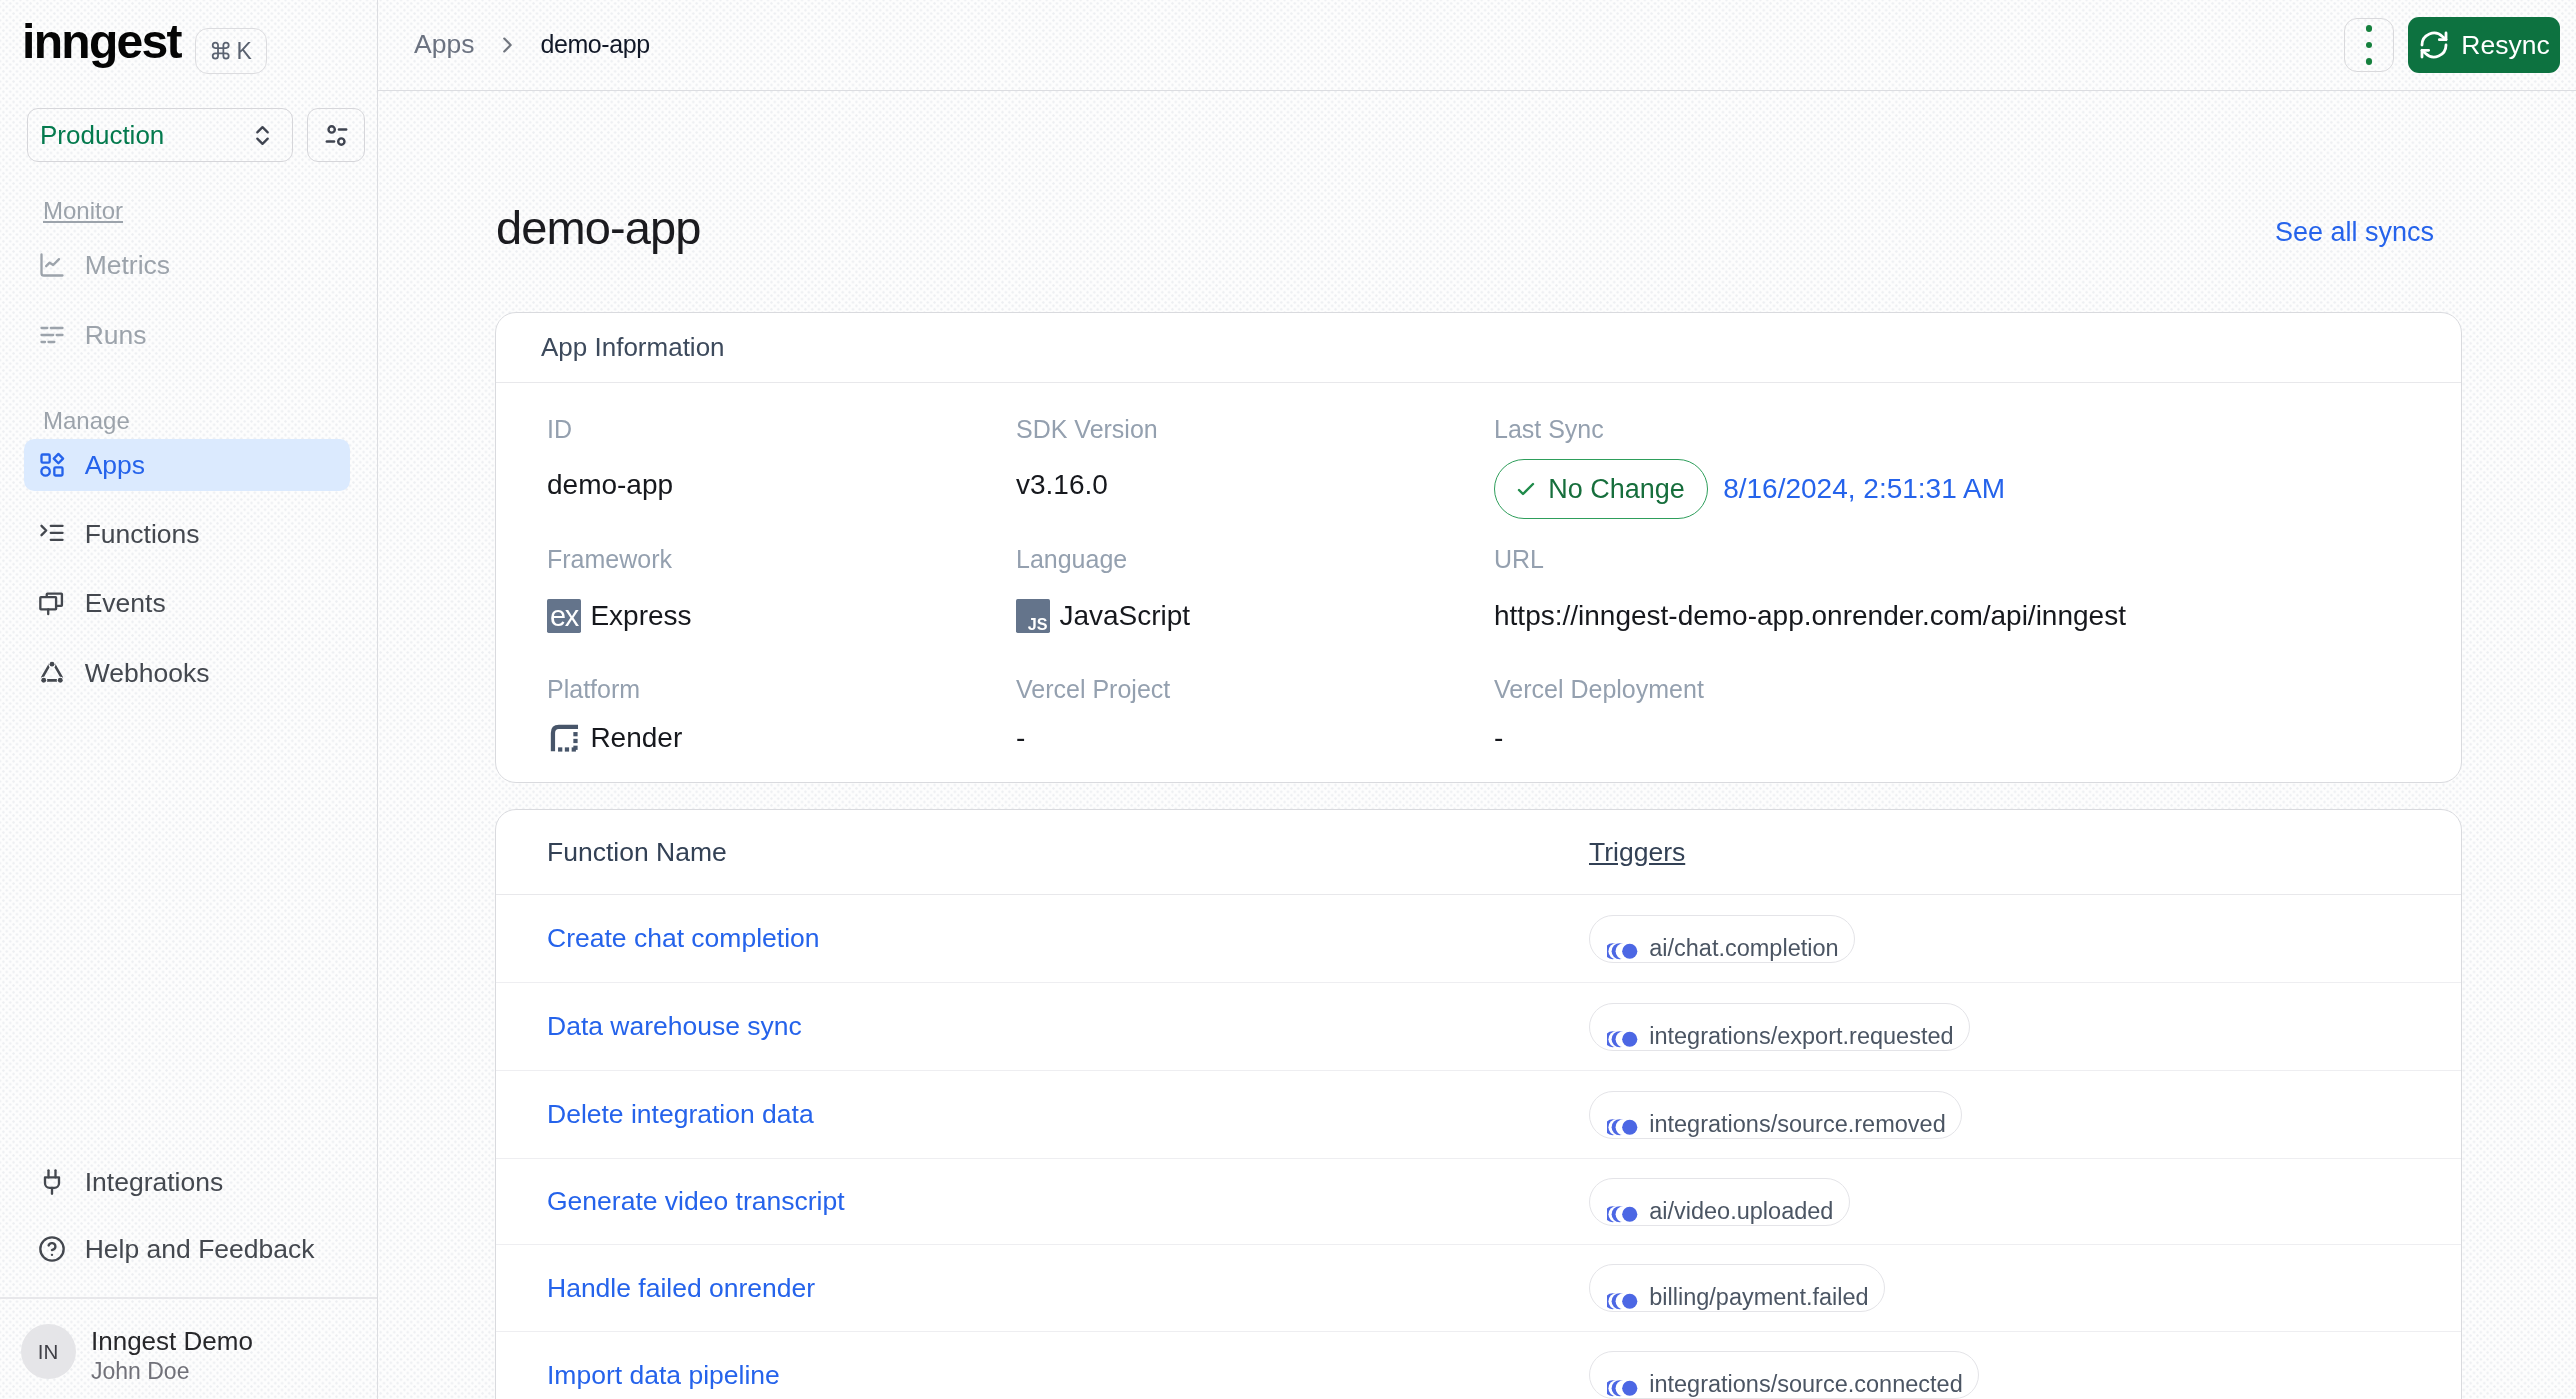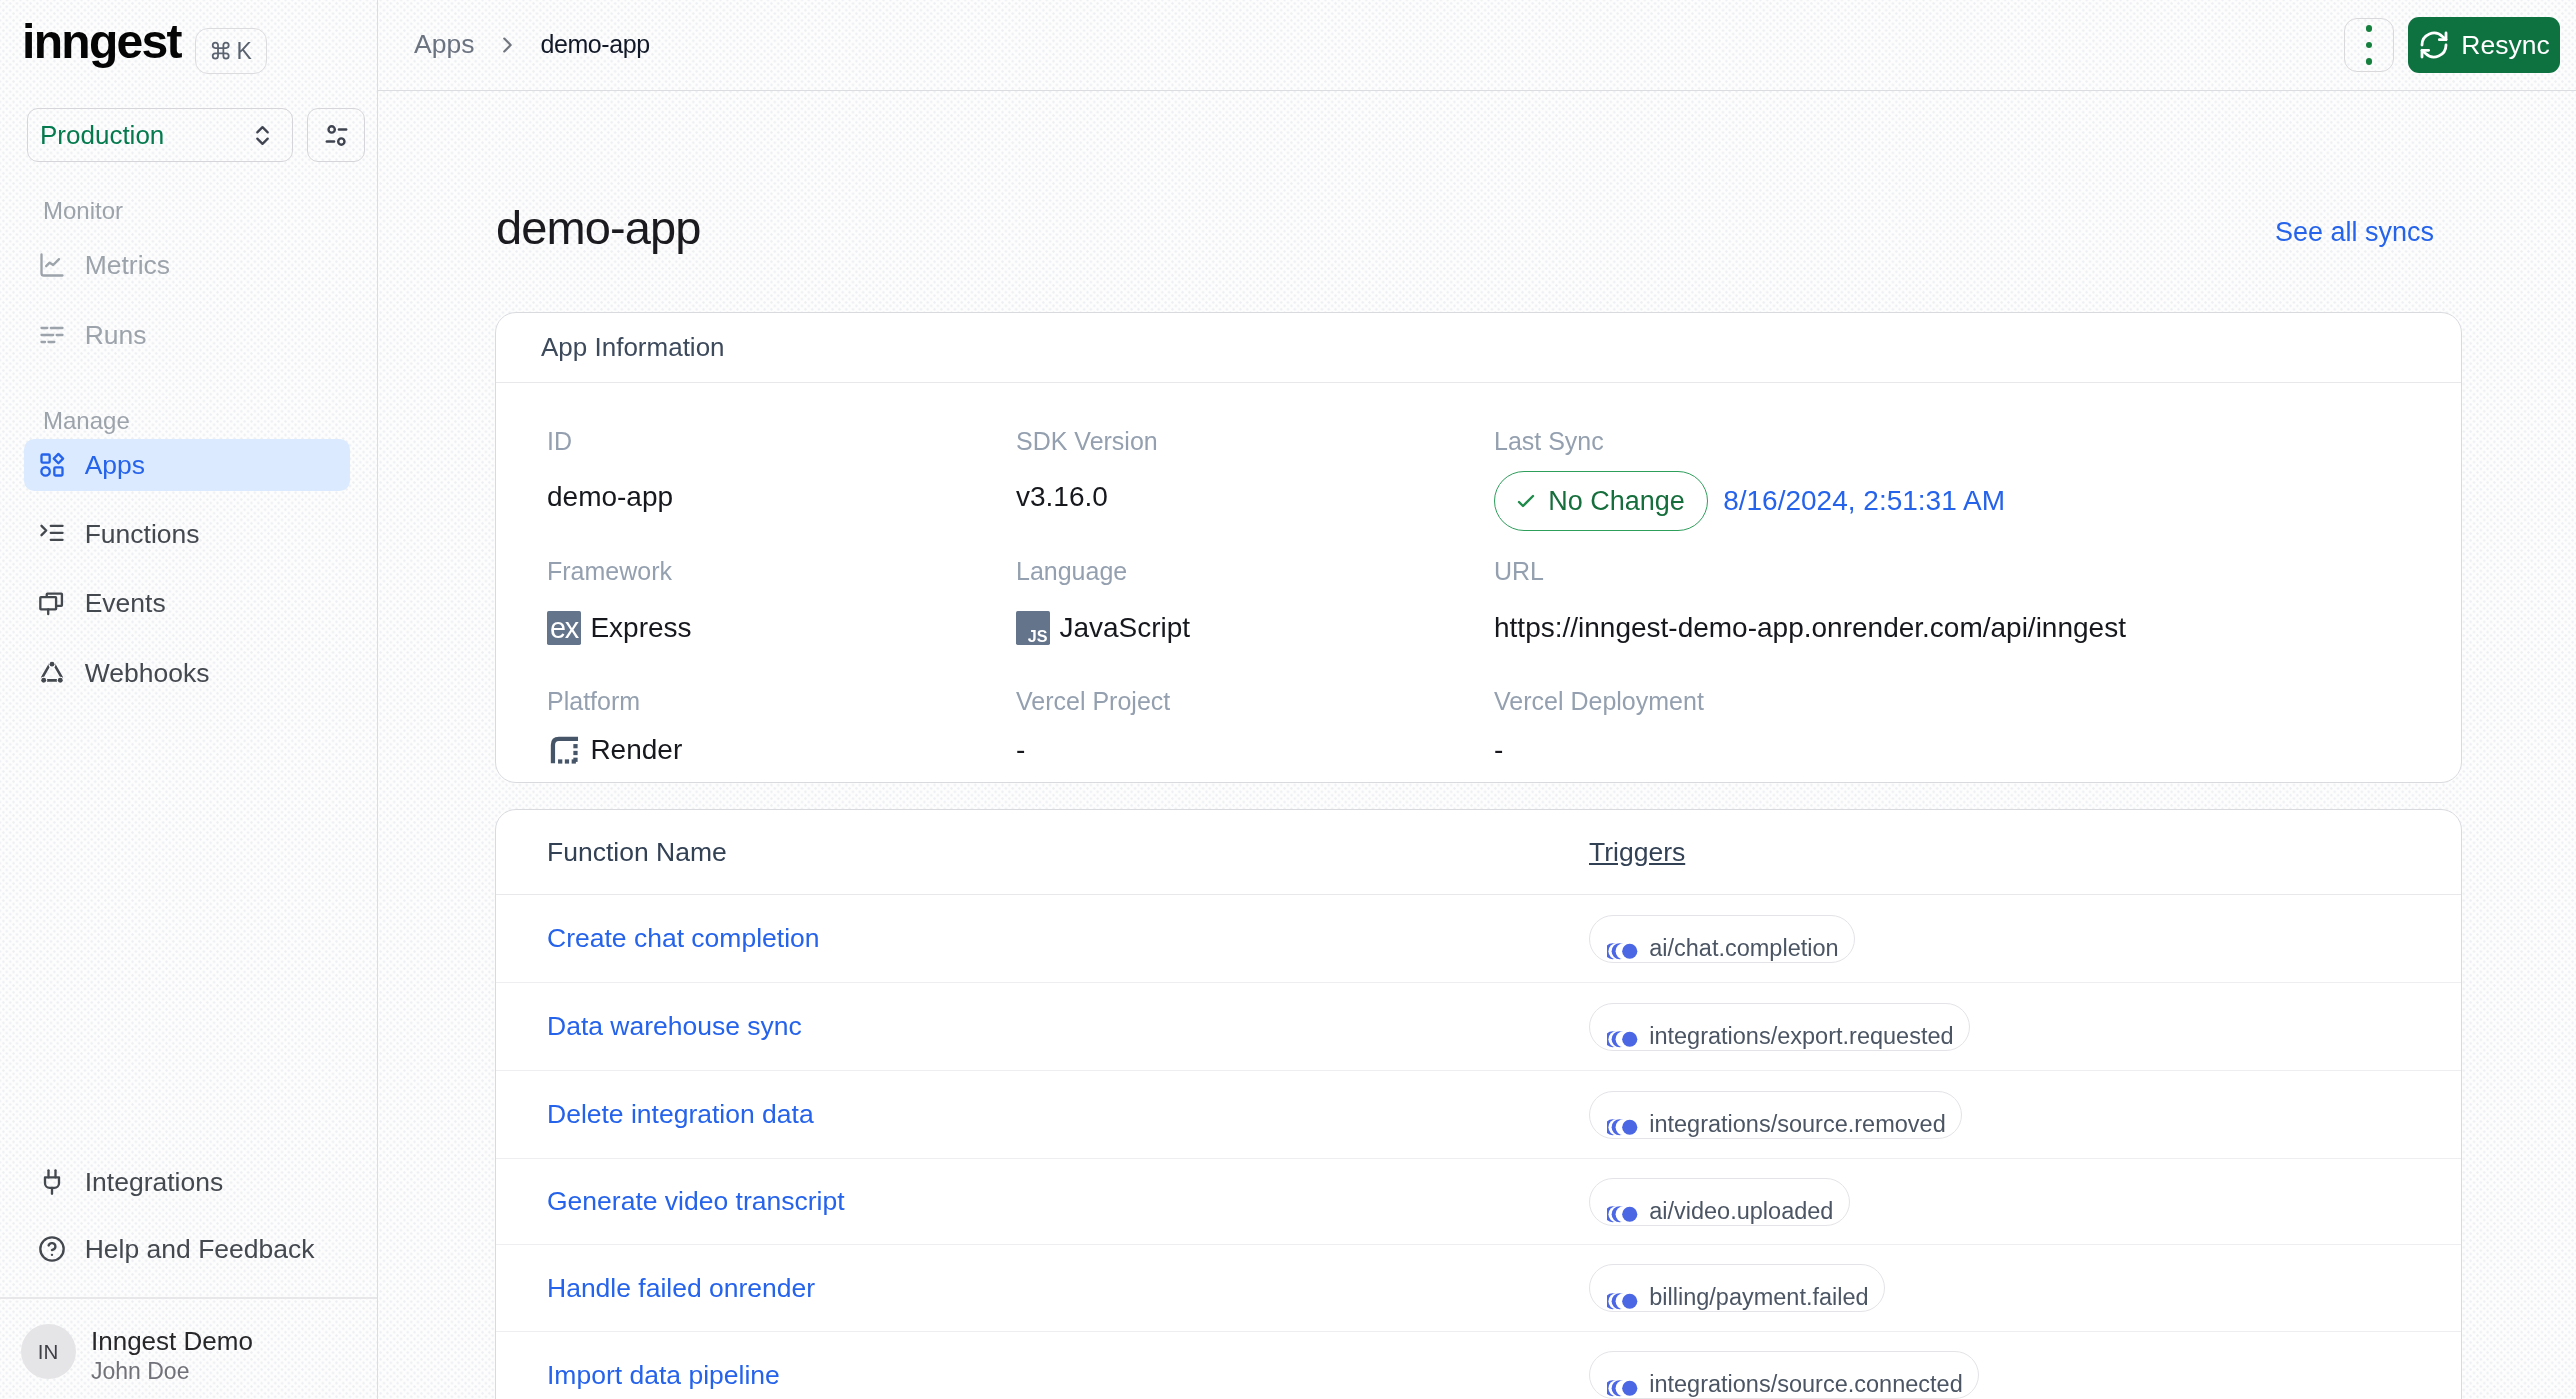--- a/index.html
+++ b/index.html
@@ -49,21 +49,21 @@
 .resync { position:absolute; left:2030px; top:17px; width:152px; height:56px; background:#0d7240; border-radius:11px;
   display:flex; align-items:center; justify-content:center; gap:11px; color:#fff; font-size:26.5px; }
 
 #main { position:absolute; left:378px; top:91px; width:2198px; height:1308px; }
 h1.apptitle { position:absolute; left:118px; top:111px; font-size:47px; line-height:51px; font-weight:400; letter-spacing:-0.9px; color:#1b1b1f; }
 a.seeall { position:absolute; right:142px; top:126px; font-size:27px; color:#2563eb; text-decoration:none; }
 .card { position:absolute; left:117px; width:1967px; background:#fff; border:1.7px solid #d9dade; border-radius:21px; }
 .card .chead { height:70px; border-bottom:1.7px solid #e8e8eb; display:flex; align-items:center; }
 .card .chead .ct { margin-left:45px; font-size:26px; font-weight:500; color:#3d4a5c; }
 #infocard { top:221px; height:471px; }
-.cell { position:absolute;margin-top:12px; }
+.cell { position:absolute; }
 .cell .lbl { font-size:25px; line-height:26px; color:#94a0af; }
 .cell .val { font-size:28px; line-height:34px; color:#16181d; }
 .c1 { left:51px; } .c2 { left:520px; } .c3 { left:998px; }
 .r1l { top:103px; } .r1v { top:155px; } .r2l { top:233px; } .r2v { top:286px; } .r3l { top:363px; } .r3v { top:408px; }
 .iconval { display:flex; align-items:center; height:34px; }
 .iconval .ic { width:34px; height:34px; margin-right:9.4px; }
 .badge { display:inline-flex; align-items:center; height:60px; border:1.7px solid #2e9e5b; border-radius:30px; padding:0 22px 0 19px; gap:10.2px; }
 .badge .bt { font-size:27px; color:#166e3c; font-weight:500; }
 .syncline { display:flex; align-items:center; gap:15.4px; }
 .syncdate { font-size:28px; color:#2563eb; }
@@ -97,21 +97,21 @@
   </div>
   <div class="envbtn">
     <svg width="29" height="29" viewBox="0 0 24 24" fill="none" stroke="#3f4450" stroke-width="2" stroke-linecap="round">
         <circle cx="8" cy="7" r="2.6"></circle>
         <line x1="14" y1="7" x2="20" y2="7"></line>
         <circle cx="16" cy="17" r="2.6"></circle>
         <line x1="4" y1="17" x2="10" y2="17"></line>
       </svg>
   </div>
 
-  <div class="navlabel" style="top:197px;">Monitor</div>
+  <div class="navlabel" style="top:197px;text-decoration:underline;">Monitor</div>
   <div class="navitem dis" style="top:239px;">
     <svg width="28" height="28" viewBox="0 0 24 24" fill="none" stroke="#9ca3ab" stroke-width="2" stroke-linecap="round" stroke-linejoin="round">
         <path d="M3 3v16a2 2 0 0 0 2 2h16"></path>
         <path d="m7 13 3-3 3 2 5-5"></path>
       </svg>
     <span class="t">Metrics</span>
   </div>
   <div class="navitem dis" style="top:309px;">
     <svg width="28" height="28" viewBox="0 0 24 24" fill="none" stroke="#9ca3ab" stroke-width="2" stroke-linecap="round">
         <line x1="3" y1="6" x2="8" y2="6"></line>

